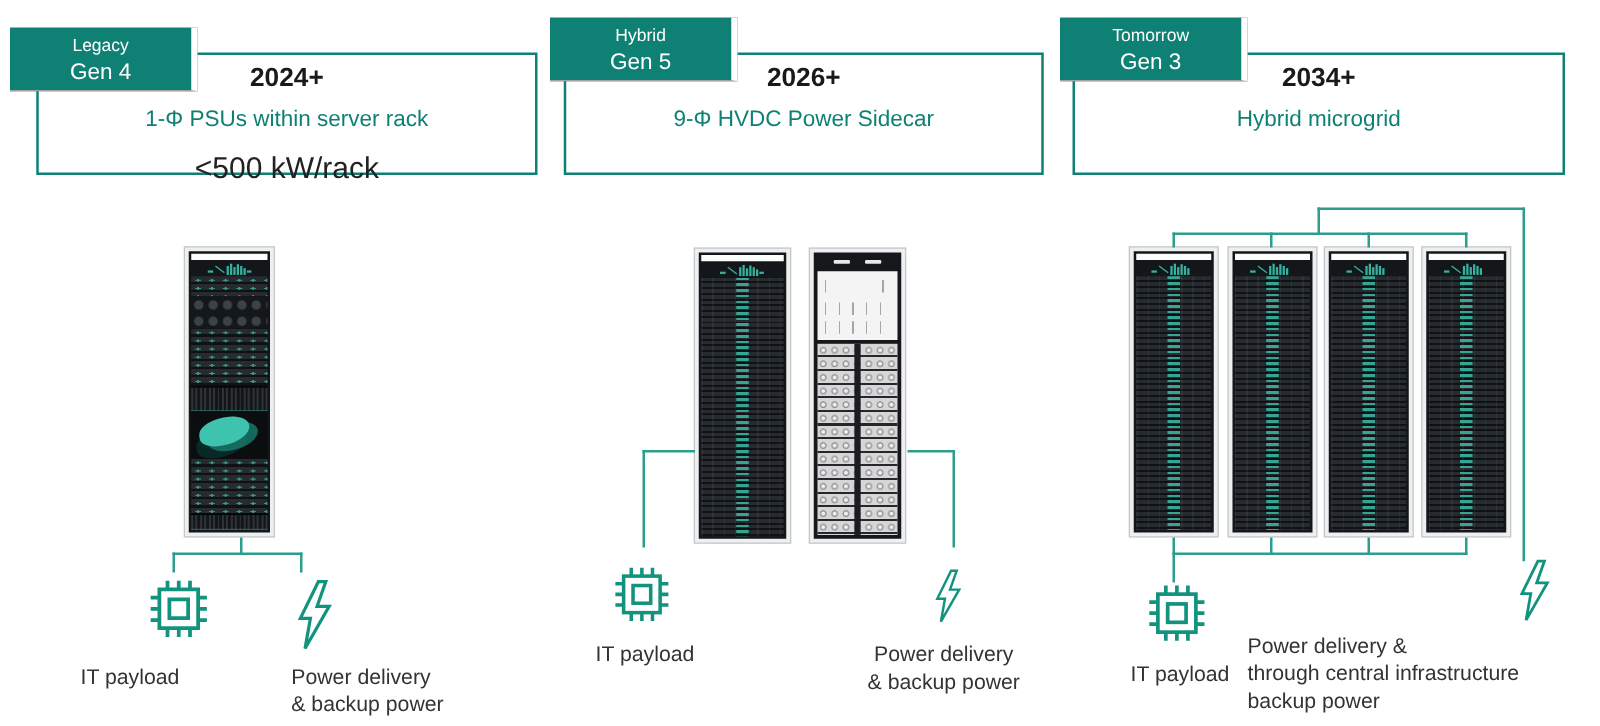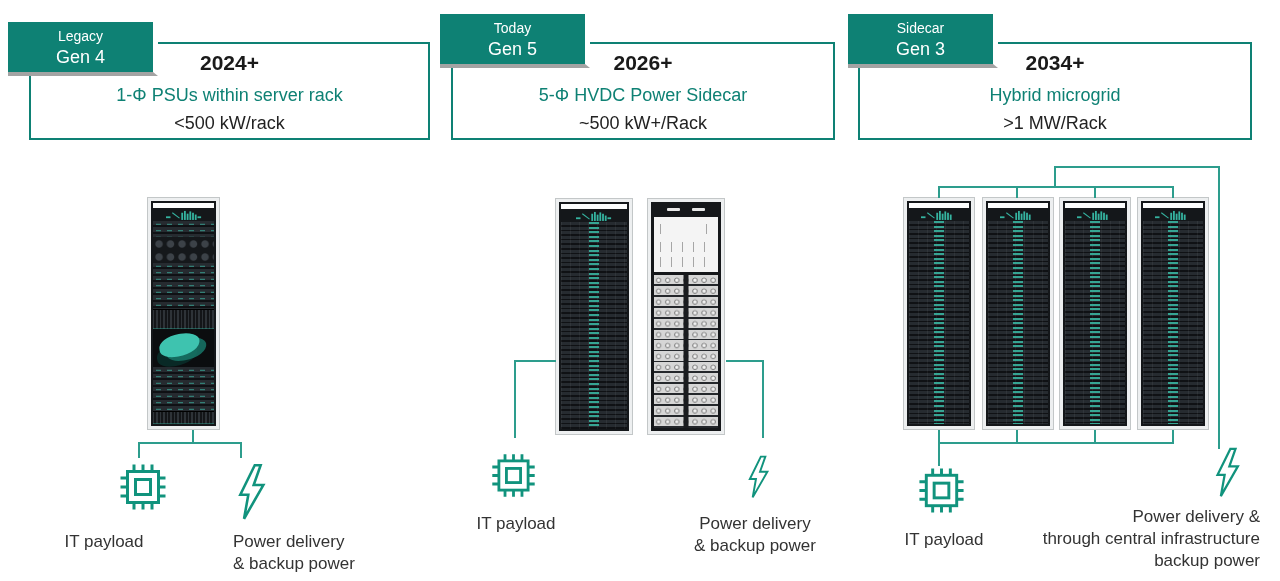--- a/index.html
+++ b/index.html
@@ -6,34 +6,34 @@
   .canvas{position:relative;width:1280px;height:581px;background:#fff;overflow:hidden;
           font-family:"Liberation Sans",sans-serif;}
 
   
   .pbox{position:absolute;border:2px solid #0e8174;box-sizing:border-box;}
   #box1{left:29px;top:42px;width:401px;height:98px;}
   #box2{left:451px;top:42px;width:384px;height:98px;}
   #box3{left:858px;top:42px;width:394px;height:98px;}
 
   .tag{position:absolute;width:145px;height:50px;background:#0e8174;color:#fff;text-align:center;
-       border-right:5px solid #fff;border-bottom:4px solid #a3a3a3;box-sizing:content-box;}
+       border-right:5px solid #fff;border-bottom:1px solid #a3a3a3;box-sizing:content-box;}
   #tag1{left:8px;top:22px;}
   #tag2{left:440px;top:14px;}
   #tag3{left:848px;top:14px;}
   .tag-era{font-size:14px;line-height:18px;margin-top:5px;}
   .tag-gen{font-size:18px;line-height:22px;margin-top:1px;}
 
   .ptext{position:absolute;text-align:center;}
   #pt1{left:29px;top:51px;width:401px;}
   #pt2{left:451px;top:51px;width:384px;}
   #pt3{left:858px;top:51px;width:394px;}
   .year{font-size:21px;line-height:24px;font-weight:bold;color:#1a1a1a;}
   .tech{font-size:18px;line-height:22px;margin-top:9px;color:#0e8174;}
-  .pw{font-size:18px;line-height:22px;margin-top:6px;color:#222;}
+  .pw{font-size:24px;line-height:22px;margin-top:18px;color:#222;}
 
   
   .ln{position:absolute;background:#2d9d8d;}
   .lnh{height:2px;}
   .lnv{width:2px;}
 
   
   .rack{position:absolute;box-sizing:border-box;background:#edeff0;border:1px solid #c3c7c8;padding:3px;}
   .rk-in{position:relative;width:100%;height:100%;background:#14171a;display:flex;flex-direction:column;}
   .rk-white{height:5px;background:#fcfdfd;margin:2px 2px 0;}
@@ -88,57 +88,55 @@
   .icon{position:absolute;}
   .icon svg{display:block;width:100%;height:100%;}
 
   
   .cap{position:absolute;font-size:17px;line-height:22px;color:#333;}
   #lbl-it1{left:34px;top:531px;width:140px;text-align:center;}
   #lbl-pw1{left:233px;top:531px;text-align:left;}
   #lbl-it2{left:446px;top:513px;width:140px;text-align:center;}
   #lbl-pw2{left:664px;top:513px;width:182px;text-align:center;}
   #lbl-it3{left:874px;top:529px;width:140px;text-align:center;}
-  #lbl-pw3{left:998px;top:506px;width:262px;text-align:right;}
+  #lbl-pw3{left:998px;top:506px;width:262px;text-align:left;}
 </style>
 </head>
 <body>
 
 <div class="canvas">
 
   <div class="pbox" id="box1"></div>
   <div class="pbox" id="box2"></div>
   <div class="pbox" id="box3"></div>
 
   <div class="ptext" id="pt1">
     <div class="year">2024+</div>
     <div class="tech">1-Φ PSUs within server rack</div>
     <div class="pw">&lt;500 kW/rack</div>
   </div>
   <div class="ptext" id="pt2">
     <div class="year">2026+</div>
-    <div class="tech">5-Φ HVDC Power Sidecar</div>
-    <div class="pw">~500 kW+/Rack</div>
+    <div class="tech">9-Φ HVDC Power Sidecar</div>
   </div>
   <div class="ptext" id="pt3">
     <div class="year">2034+</div>
     <div class="tech">Hybrid microgrid</div>
-    <div class="pw">&gt;1 MW/Rack</div>
   </div>
 
   <div class="tag" id="tag1">
     <div class="tag-era">Legacy</div>
     <div class="tag-gen">Gen 4</div>
   </div>
   <div class="tag" id="tag2">
-    <div class="tag-era">Today</div>
+    <div class="tag-era">Hybrid</div>
     <div class="tag-gen">Gen 5</div>
   </div>
   <div class="tag" id="tag3">
-    <div class="tag-era">Sidecar</div>
+    <div class="tag-era">Tomorrow</div>
     <div class="tag-gen">Gen 3</div>
   </div>
 
   <div class="rack" style="left:147px;top:197px;width:73px;height:233px">
     <div class="rk-in">
       <div class="rk-white"></div>
       <div class="rk-head">
         <svg class="eq" viewBox="0 0 40 11">
           <rect x="0" y="7" width="5" height="2" fill="#35b3a0"></rect>
           <line x1="7" y1="3" x2="15" y2="9" stroke="#35b3a0" stroke-width="1.2"></line>

